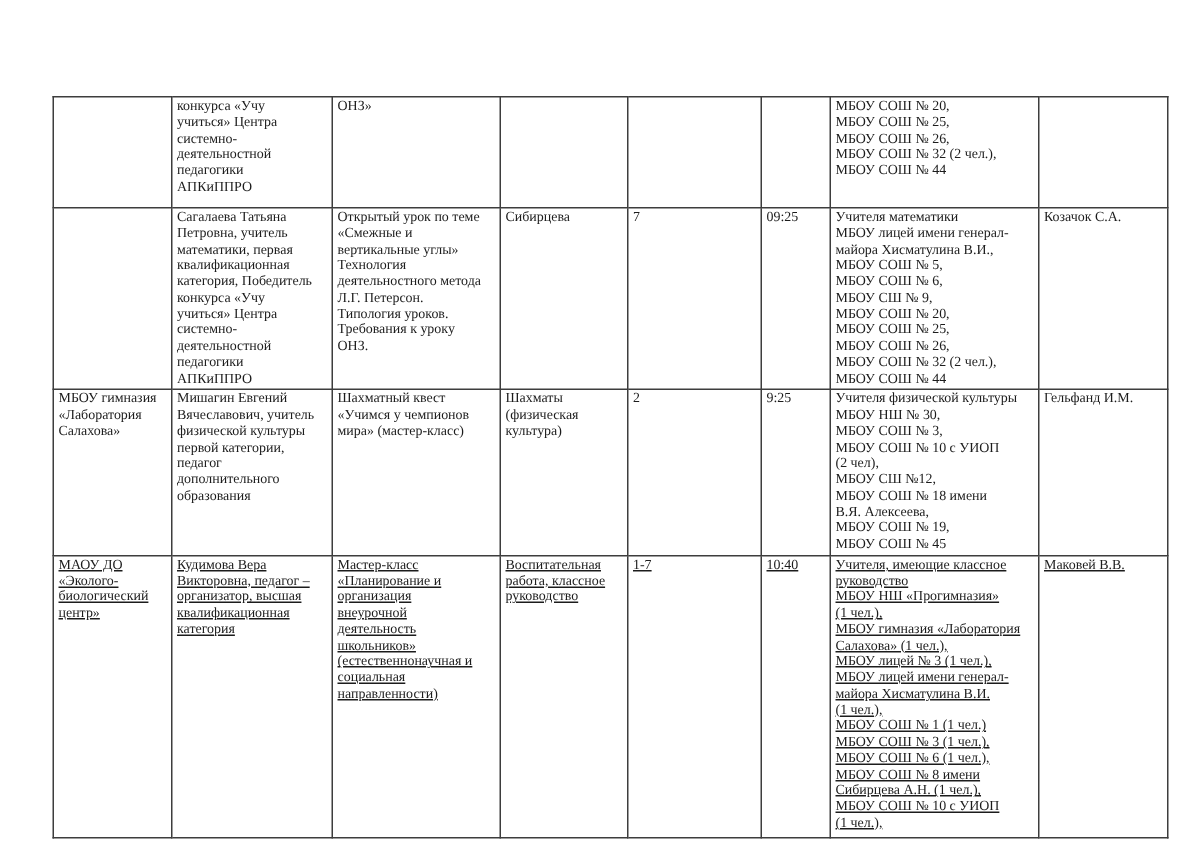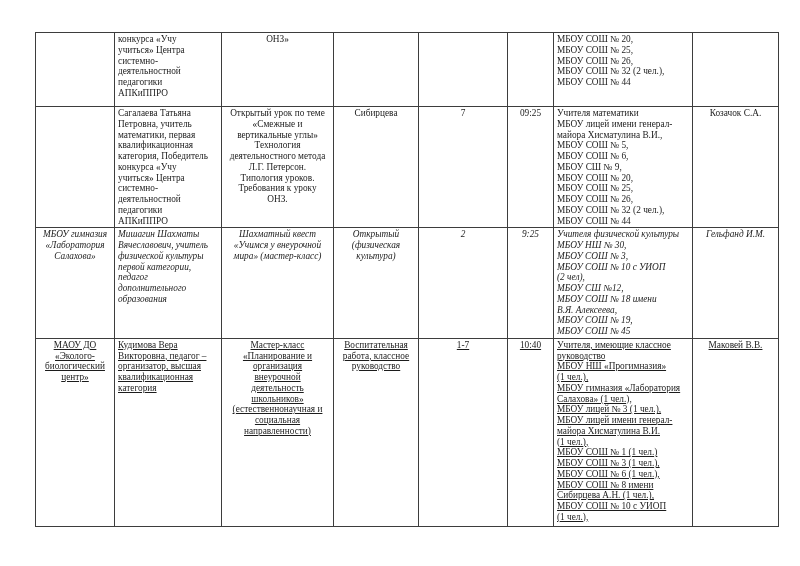--- a/index.html
+++ b/index.html
@@ -10,40 +10,40 @@
     color: #1c1c1c;
   }
   .page {
     position: relative;
     width: 800px; height: 566px;
     background: #ffffff;
     overflow: hidden;
   }
   table.schedule {
     position: absolute;
-    left: 35px; top: 32px;
+    left: 35px; top: 64px;
     width: 743px;
     border-collapse: collapse;
     table-layout: fixed;
   }
   table.schedule td {
     border: 1px solid #3d3d3d;
     vertical-align: top;
     padding: 1px 3px;
     font-size: 9.3px;
     line-height: 10.75px;
     white-space: pre-line;
     overflow: hidden;
     word-wrap: break-word;
   }
-  .ac { text-align: center; }
+  .ac { }
   .al { text-align: left; }
   tr.r0 { height: 74px; }
   tr.r1 { height: 119px; margin-top: 48px; }
-  tr.r2 { height: 109px; font-style: italic; }
+  tr.r2 { height: 109px; }
   tr.r3 { height: 188px; text-decoration: underline; }
 </style>
 </head>
 <body>
 
 <div class="page">
   <table class="schedule">
     <colgroup>
       <col style="width:79px">
       <col style="width:107px">
@@ -109,31 +109,31 @@
 МБОУ СОШ № 25,
 МБОУ СОШ № 26,
 МБОУ СОШ № 32 (2 чел.),
 МБОУ СОШ № 44</td>
         <td class="ac">Козачок С.А.</td>
       </tr>
       <tr class="r2">
         <td class="ac">МБОУ гимназия
 «Лаборатория
 Салахова»</td>
-        <td class="al">Мишагин Шахматы
+        <td class="al">Мишагин Евгений
 Вячеславович, учитель
 физической культуры
 первой категории,
 педагог
 дополнительного
 образования</td>
         <td class="ac">Шахматный квест
-«Учимся у внеурочной
+«Учимся у чемпионов
 мира» (мастер-класс)</td>
-        <td class="ac">Открытый
+        <td class="ac">Шахматы
 (физическая
 культура)</td>
         <td class="ac">2</td>
         <td class="ac">9:25</td>
         <td class="al">Учителя физической культуры
 МБОУ НШ № 30,
 МБОУ СОШ № 3,
 МБОУ СОШ № 10 с УИОП
 (2 чел),
 МБОУ СШ №12,

